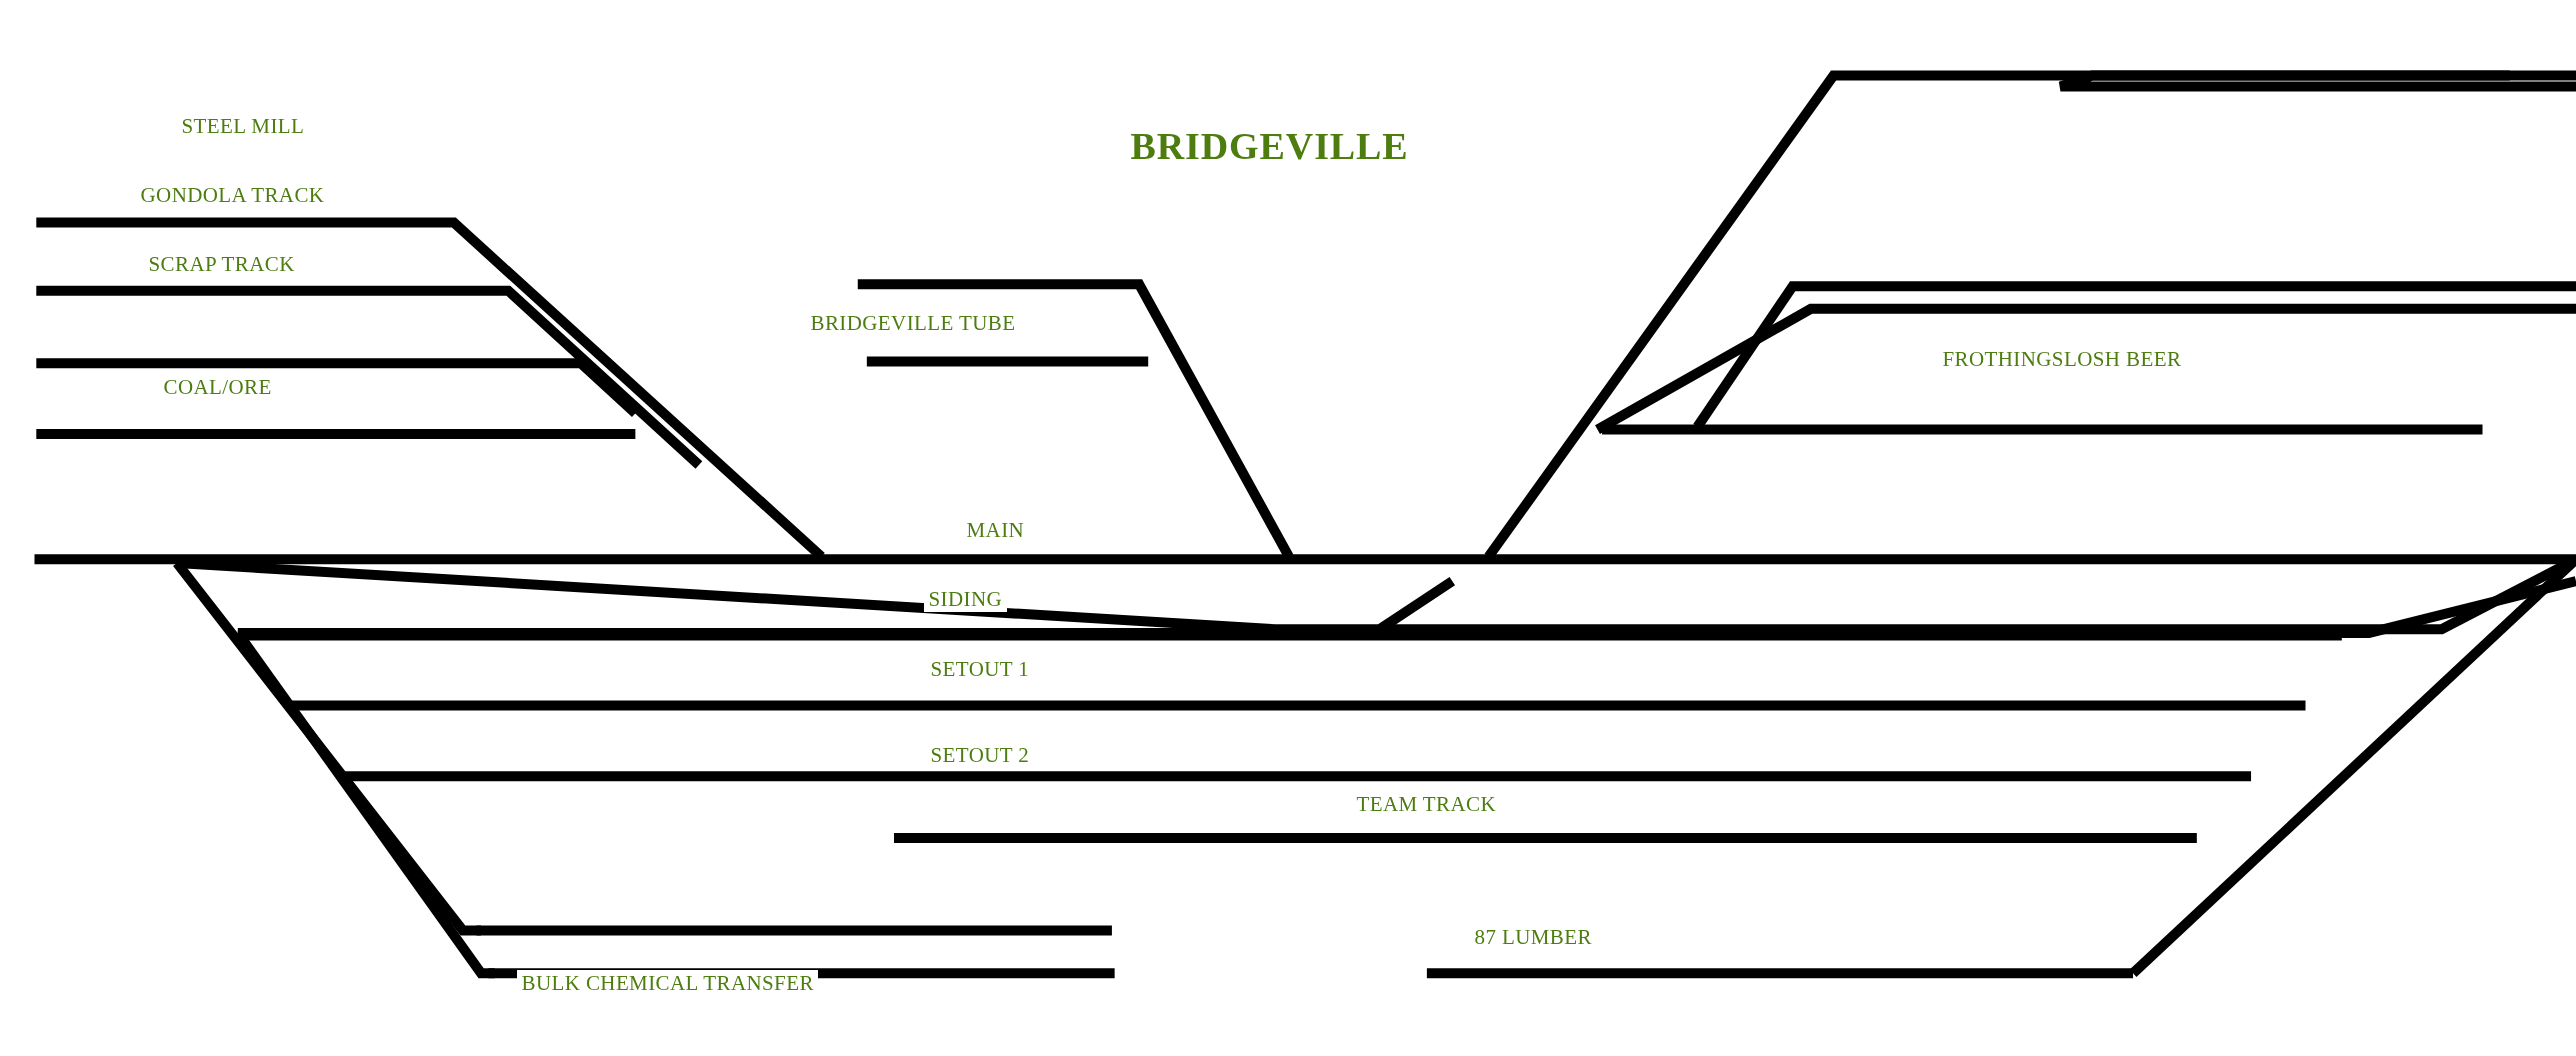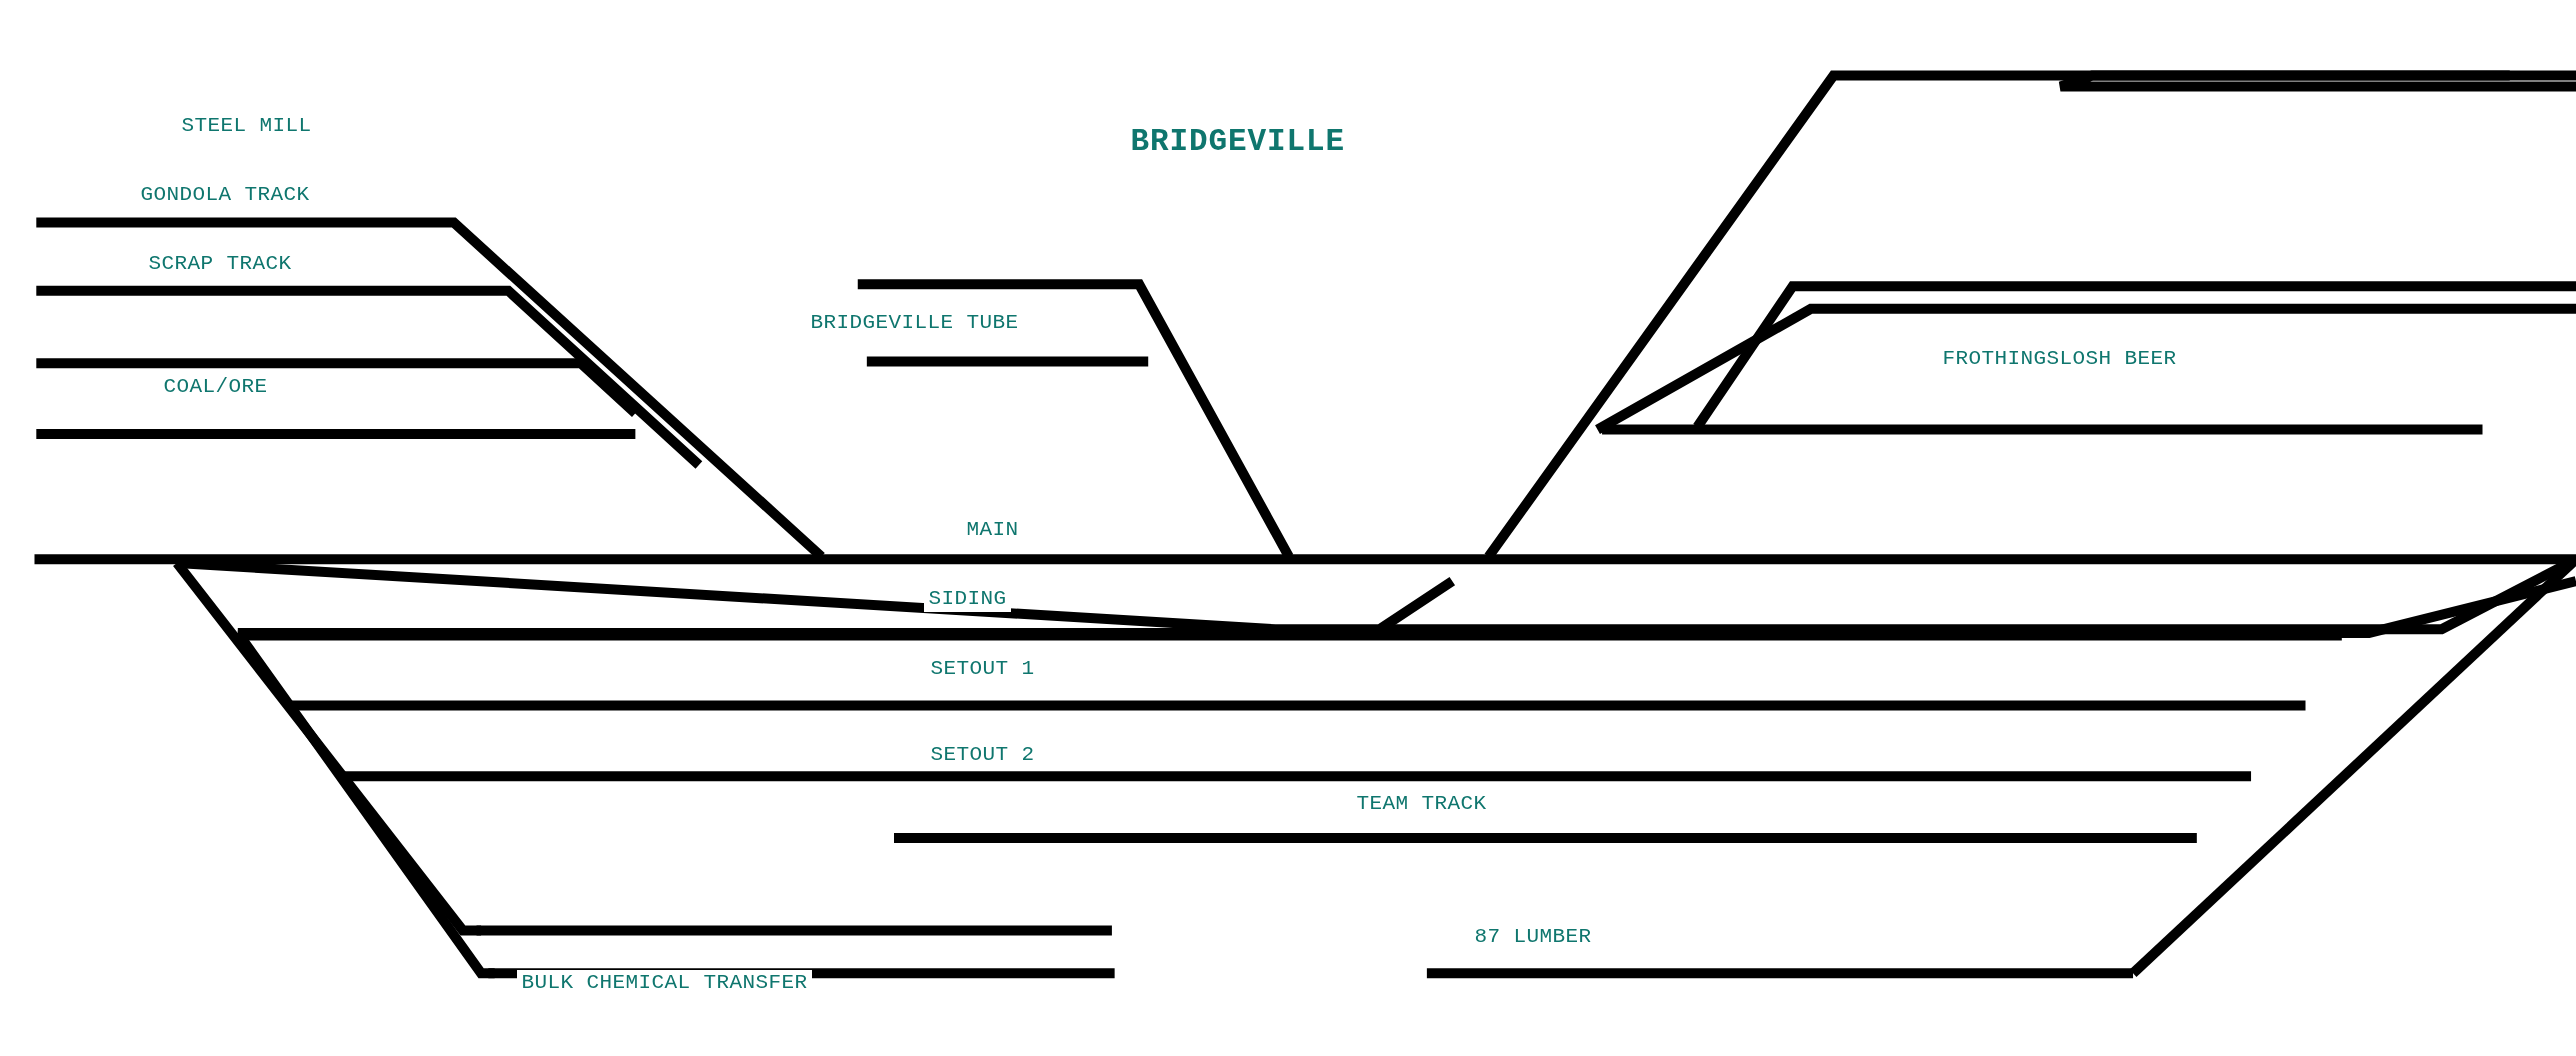--- a/index.html
+++ b/index.html
@@ -21,31 +21,31 @@
   }
   #track-svg {
     position: absolute;
     left: 0;
     top: 0;
     width: 2576px;
     height: 1057px;
   }
   .label {
     position: absolute;
-    color: #0f766e;
-    font-family: Liberation Mono, monospace;
+    color: #4d7c0f;
+    font-family: Liberation Serif, serif;
     font-size: 21px;
     letter-spacing: 0.4px;
     white-space: nowrap;
     background: #ffffff;
     padding: 0 4.5px;
     line-height: 1.25;
   }
   .label.title {
-    font-size: 31px;
+    font-size: 38px;
     font-weight: bold;
     letter-spacing: 0.9px;
     text-align: center;
   }
   .label.two-line {
     white-space: pre-line;
   }
 </style>
 </head>
 <body>

